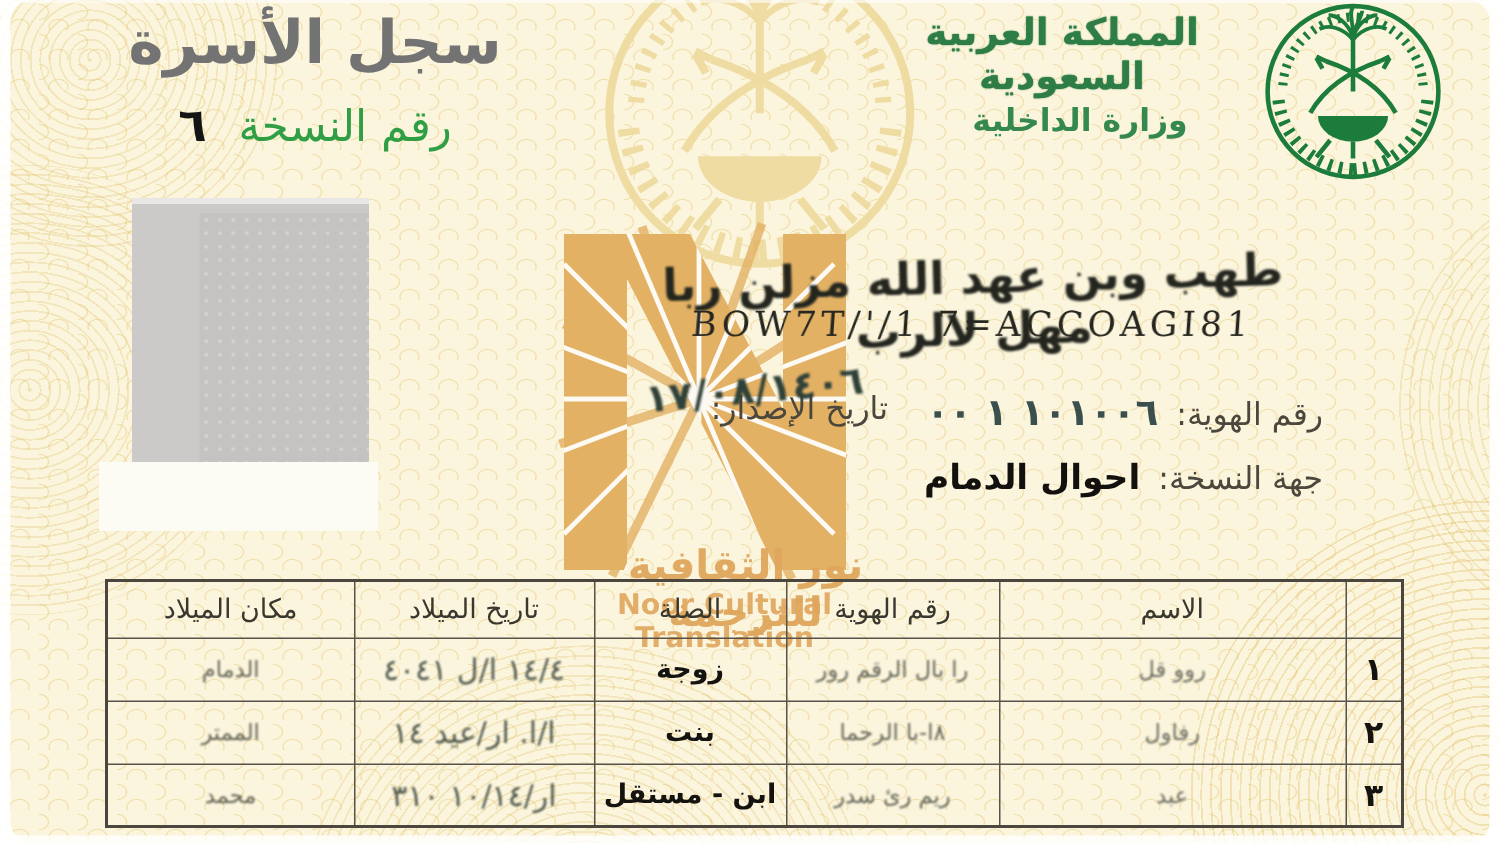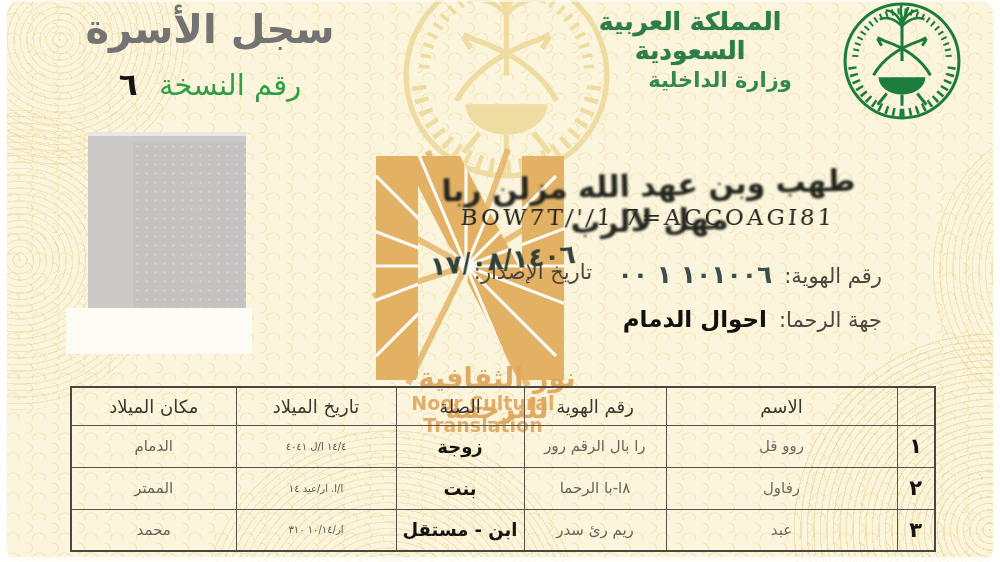--- a/index.html
+++ b/index.html
@@ -19,21 +19,21 @@
   #ros-bottom{left:200px;top:430px;width:380px;height:380px;}
   #ros-br{left:790px;top:330px;width:400px;height:400px;opacity:.7;}
   #ros-tl{left:-70px;top:-90px;width:260px;height:260px;}
   .edges{position:absolute;inset:0;border-radius:14px;pointer-events:none;
     box-shadow:inset 7px 0 0 rgba(255,255,255,.92), inset -7px 0 0 rgba(255,255,255,.92), inset 0 -5px 0 rgba(255,255,255,.8), inset 0 2px 0 rgba(255,255,255,.6);}
 
   
   .title{position:absolute;left:60px;top:6px;width:300px;text-align:center;font-size:40px;font-weight:bold;color:#737373;}
   .copy-row{position:absolute;left:60px;top:66px;width:300px;text-align:center;font-size:29px;color:#2f9e44;direction:rtl;}
   .copy-num{color:#141414;font-weight:bold;font-size:31px;margin-right:12px;}
-  .kingdom{position:absolute;left:574px;top:8px;width:232px;text-align:center;font-size:25px;font-weight:bold;color:#2e7d46;line-height:1.15;text-shadow:0 0 1px #2e7d46;}
+  .kingdom{position:absolute;left:592px;top:8px;width:232px;text-align:center;font-size:25px;font-weight:bold;color:#2e7d46;line-height:1.15;text-shadow:0 0 1px #2e7d46;}
   .ministry{position:absolute;left:604px;top:68px;width:232px;text-align:center;font-size:21px;font-weight:bold;color:#35894e;}
 
   .emblem-green{position:absolute;left:836px;top:0px;width:132px;height:122px;color:#1c7c3c;}
   .emblem-gold{position:absolute;left:399px;top:-32px;width:215px;height:215px;color:#eedb9f;opacity:.95;}
 
   
   .photo{position:absolute;left:88px;top:132px;width:158px;height:178px;background:#cbcac8;box-shadow:inset 0 4px 0 #e8e7e5;}
   .photo-inner{position:absolute;left:45px;top:10px;right:0;bottom:0;background:#c4c3c1;
     background-image:radial-gradient(rgba(255,255,255,.25) 1px, transparent 1.5px);background-size:9px 9px;}
   .white-strip{position:absolute;left:66px;top:308px;width:186px;height:46px;background:#fcfcf5;}
@@ -63,21 +63,21 @@
   table.family{position:absolute;left:70px;top:386px;width:866px;border-collapse:collapse;direction:rtl;table-layout:fixed;}
   table.family th,table.family td{border:1px solid #57524a;padding:0 6px;overflow:hidden;}
   table.family{border:2px solid #4c473e;}
   th{font-weight:normal;font-size:18px;color:#3a372f;height:38px;}
   td{height:42px;text-align:center;}
   .col-index{width:38px;} .col-name{width:231px;} .col-id{width:142px;}
   .col-rel{width:128px;} .col-dob{width:160px;} .col-pob{width:165px;}
   td.cell-index{font-size:21px;font-weight:bold;color:#15130f;}
   td.cell-rel{font-size:18px;font-weight:bold;color:#15130f;}
   td.cell-hw{font-size:15px;color:#4a4b40;opacity:.85;filter:blur(.55px);}
-  td.cell-dob{font-size:10px;color:#3f4a42;letter-spacing:1px;opacity:.9;filter:blur(.55px);}
+  td.cell-dob{font-size:20px;color:#3f4a42;letter-spacing:1px;opacity:.9;filter:blur(.55px);}
   td.cell-name{font-size:15px;color:#474a42;opacity:.8;filter:blur(.6px);}
 </style>
 </head>
 <body>
 
 <div class="card">
   <div class="pattern"></div>
   <div class="rosette" id="ros-tl"></div>
   <div class="rosette" id="ros-left"></div>
   <div class="rosette" id="ros-right"></div>
@@ -165,21 +165,21 @@
   <div class="wm-en">Noor Cultural Translation</div>
 
   <div class="name-line">طهب وبن عهد الله مزلن ربا مهل لالرب</div>
   <div class="code-line">BOW7T/'/1 7=ACCOAGI81</div>
 
   <div class="field" id="id-field">
     <span class="f-label">رقم الهوية:</span>
     <span class="id-value">١٠١٠٠٦ ١ ٠٠</span>
   </div>
   <div class="field" id="issuer-field">
-    <span class="f-label">جهة الرحما:</span>
+    <span class="f-label">جهة النسخة:</span>
     <span class="issuer-value">احوال الدمام</span>
   </div>
   <div class="field" id="date-field">
     <span class="f-label">تاريخ الإصدار:</span>
   </div>
   <div class="date-hand hw">١٧/٠٨/١٤٠٦</div>
 
   <table class="family">
     <colgroup>
       <col class="col-index">

